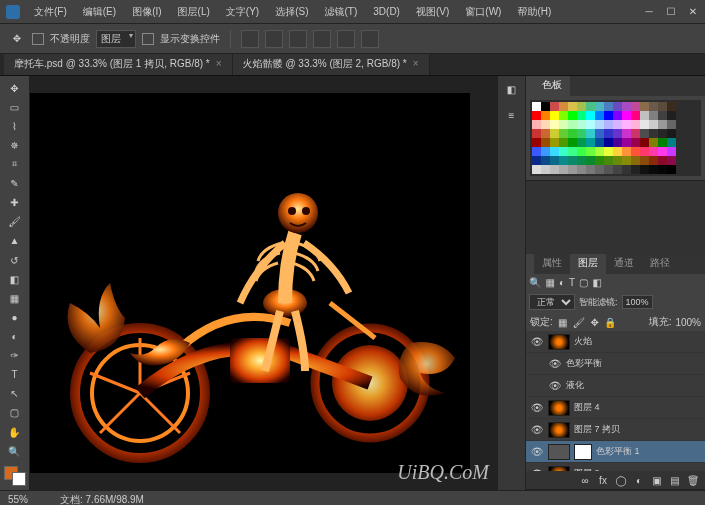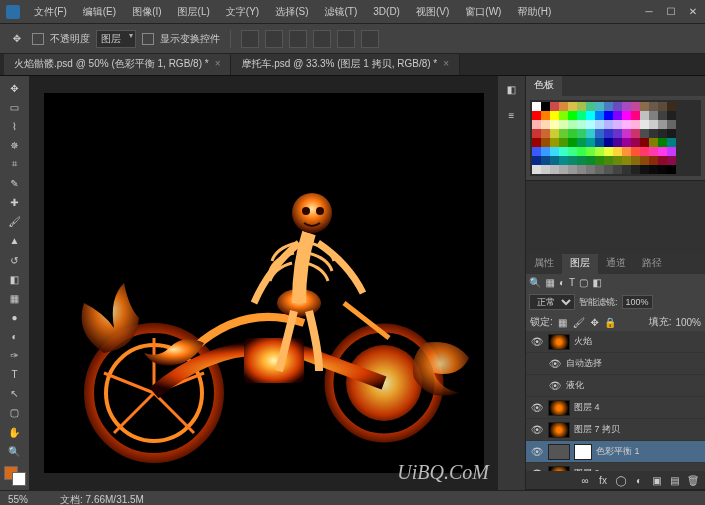--- a/index.html
+++ b/index.html
@@ -27,32 +27,32 @@
 .doctabs .tab .x { margin-left: 6px; color: #888; }
 
 
 .main { display: flex; height: 414px; }
 .toolbox { width: 30px; background: #424242; display: flex; flex-direction: column; align-items: center; padding: 4px 0; gap: 3px; border-right: 1px solid #222; }
 .toolbox .tool { width: 22px; height: 18px; display: flex; align-items: center; justify-content: center; cursor: pointer; }
 .toolbox .color-swatches { margin-top: 4px; position: relative; width: 22px; height: 22px; }
 .toolbox .fg-color { position: absolute; width: 14px; height: 14px; background: #d46a1a; border: 1px solid #666; top: 0; left: 0; }
 .toolbox .bg-color { position: absolute; width: 14px; height: 14px; background: #fff; border: 1px solid #666; bottom: 0; right: 0; }
 
-.canvas-area { flex: 1; background: #222; position: relative; display: flex; align-items: center; justify-content: center; }
+.canvas-area { flex: 1; background: #222; position: relative; display: flex; align-items: center; justify-content: flex-start; }
 .canvas { width: 440px; height: 380px; background: #000; position: relative; overflow: hidden; }
 .canvas svg { position: absolute; top: 0; left: 0; }
 .watermark { position: absolute; right: 8px; bottom: 6px; color: #bbb; font-size: 20px; font-family: "Comic Sans MS", cursive; font-style: italic; }
 
 .panels { width: 180px; background: #424242; display: flex; flex-direction: column; border-left: 1px solid #222; }
 .panel-strip { width: 28px; background: #383838; border-left: 1px solid #222; display:flex; flex-direction:column; align-items:center; gap:8px; padding-top:4px;}
 .panel-strip .strip-icon{width:18px;height:18px;display:flex;align-items:center;justify-content:center;cursor:pointer;}
 
 
 .panel { border-bottom: 1px solid #222; }
-.panel .panel-tabs { display: flex; background: #333; height: 20px; }
+.panel .panel-tabs { display: flex; background: #333; height: 20px; margin-left: 8px; }
 .panel .panel-tab { padding: 2px 8px; font-size: 10px; cursor: pointer; color: #999; }
 .panel .panel-tab.active { background: #424242; color: #eee; }
 .panel .panel-body { padding: 4px; }
 
 .swatch-grid { display: grid; grid-template-columns: repeat(16, 9px); grid-auto-rows: 9px; gap: 0; background:#2d2d2d; padding:2px;}
 .swatch-grid .sw { width: 9px; height: 9px; }
 
 
 .layers-controls { display: flex; gap: 4px; padding: 3px; align-items: center; }
 .layers-controls select, .layers-controls .field { background: #2d2d2d; border: 1px solid #555; color: #ccc; font-size: 9px; padding: 1px 3px; }
@@ -113,22 +113,22 @@
   <div style="width:1px;height:18px;background:#555;margin:0 4px;"></div>
   <div class="icon-btn"></div>
   <div class="icon-btn"></div>
   <div class="icon-btn"></div>
   <div class="icon-btn"></div>
   <div class="icon-btn"></div>
   <div class="icon-btn"></div>
 </div>
 
 <div class="doctabs">
-  <div class="tab active"><span>火焰骷髅.psd @ 50% (色彩平衡 1, RGB/8) *</span><span class="x">×</span></div>
   <div class="tab"><span>摩托车.psd @ 33.3% (图层 1 拷贝, RGB/8) *</span><span class="x">×</span></div>
+  <div class="tab"><span>火焰骷髅 @ 33.3% (图层 2, RGB/8) *</span><span class="x">×</span></div>
 </div>
 
 <div class="main">
 
   <div class="toolbox">
     <div class="tool">✥</div>
     <div class="tool">▭</div>
     <div class="tool">⌇</div>
     <div class="tool">✵</div>
     <div class="tool">⌗</div>
@@ -399,21 +399,21 @@
         <span class="field">100%</span>
       </div>
       <div class="layer-list" id="layer-list">
             <div class="layer">
               <span class="eye">👁</span>
               <div class="thumb fire"></div>
               <span class="name">火焰</span>
             </div>
             <div class="layer indent">
               <span class="eye">👁</span>
-              <span class="name">自动选择</span>
+              <span class="name">色彩平衡</span>
             </div>
             <div class="layer indent">
               <span class="eye">👁</span>
               <span class="name">液化</span>
             </div>
             <div class="layer">
               <span class="eye">👁</span>
               <div class="thumb fire"></div>
               <span class="name">图层 4</span>
             </div>
@@ -444,14 +444,14 @@
         <div class="btn">🗑</div>
       </div>
     </div>
 
   </div>
   </div>
 </div>
 
 <div class="statusbar">
   <span class="zoom">55%</span>
-  <span class="docinfo">文档: 7.66M/31.5M</span>
+  <span class="docinfo">文档: 7.66M/98.9M</span>
 </div>
 
 </body></html>

